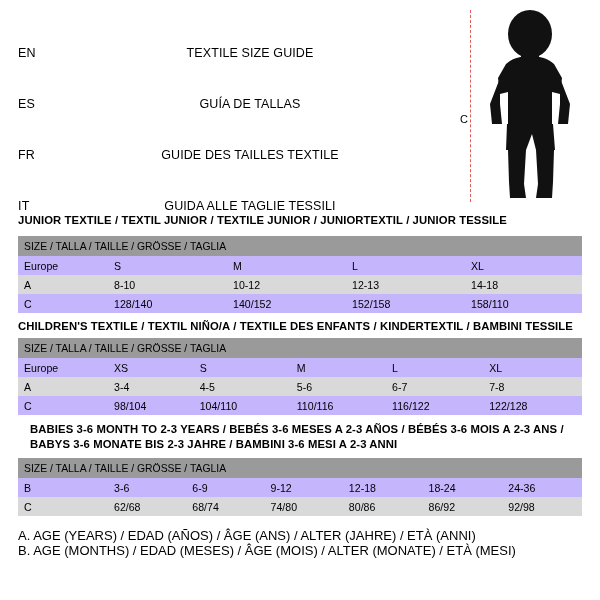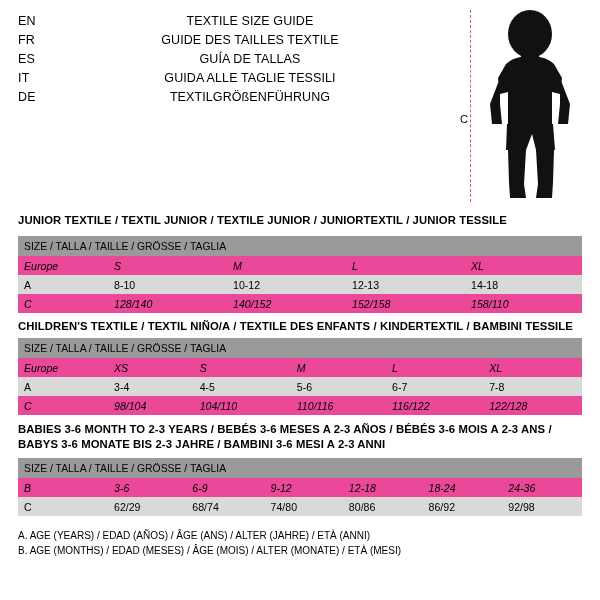--- a/index.html
+++ b/index.html
@@ -26,20 +26,21 @@
     position: absolute;
     left: 18px;
     top: 14px;
     width: 420px;
   }
   .lang-row {
     display: flex;
     align-items: baseline;
     height: 19px;
     font-size: 12.5px;
+    margin-top: 32px;
   }
   .lang-code {
     width: 44px;
     flex: 0 0 44px;
     letter-spacing: 0.2px;
   }
   .lang-title {
     flex: 1 1 auto;
     letter-spacing: 0.1px;
     text-align: center;
@@ -107,55 +108,54 @@
   tr.head-row td {
     background: #9a9a9a;
     color: #000000;
     font-size: 10.4px;
     height: 16px;
   }
   tr.shade td {
     background: #d9d9d9;
   }
   tr.plain td {
-    background: #ec4899;
-    font-style: italic;
+    background: #c4b5fd;
   }
   td.label-col {
     width: 84px;
   }
 
   
   .legend {
     position: absolute;
     left: 18px;
-    font-size: 10px;
+    font-size: 13px;
     line-height: 15px;
   }
   .legend div {
     white-space: nowrap;
   }
 </style>
 </head>
 <body>
 
 <div class="page">
 
   <div class="lang-block">
     <div class="lang-row">
       <span class="lang-code">EN</span>
       <span class="lang-title">TEXTILE SIZE GUIDE</span>
     </div>
     <div class="lang-row">
+      <span class="lang-code">ES</span>
+      <span class="lang-title">GUÍA DE TALLAS</span>
+    </div>
+    <div class="lang-row">
       <span class="lang-code">FR</span>
       <span class="lang-title">GUIDE DES TAILLES TEXTILE</span>
-    </div>
-    <div class="lang-row">
-      <span class="lang-code">ES</span>
-      <span class="lang-title">GUÍA DE TALLAS</span>
     </div>
     <div class="lang-row">
       <span class="lang-code">IT</span>
       <span class="lang-title">GUIDA ALLE TAGLIE TESSILI</span>
     </div>
     <div class="lang-row">
       <span class="lang-code">DE</span>
       <span class="lang-title">TEXTILGRÖßENFÜHRUNG</span>
     </div>
   </div>
@@ -242,41 +242,41 @@
         <td class="label-col">C</td>
         <td>98/104</td>
         <td>104/110</td>
         <td>110/116</td>
         <td>116/122</td>
         <td>122/128</td>
       </tr>
     </tbody>
   </table>
 
-  <div class="sec-title two-line" style="top:422px;">
+  <div class="sec-title two-line" style="top:422px;margin-left:12px;">
     <div>BABIES 3-6 MONTH TO 2-3 YEARS / BEBÉS 3-6 MESES A 2-3 AÑOS / BÉBÉS 3-6 MOIS A 2-3 ANS /</div>
     <div>BABYS 3-6 MONATE BIS 2-3 JAHRE / BAMBINI 3-6 MESI A 2-3 ANNI</div>
   </div>
   <table class="size-table" style="top:458px;">
     <tbody>
       <tr class="head-row">
         <td colspan="7">SIZE / TALLA / TAILLE / GRÖSSE / TAGLIA</td>
       </tr>
       <tr class="plain">
         <td class="label-col">B</td>
         <td>3-6</td>
         <td>6-9</td>
         <td>9-12</td>
         <td>12-18</td>
         <td>18-24</td>
         <td>24-36</td>
       </tr>
       <tr class="shade">
         <td class="label-col">C</td>
-        <td>62/29</td>
+        <td>62/68</td>
         <td>68/74</td>
         <td>74/80</td>
         <td>80/86</td>
         <td>86/92</td>
         <td>92/98</td>
       </tr>
     </tbody>
   </table>
 
   <div class="legend" style="top:528px;">

